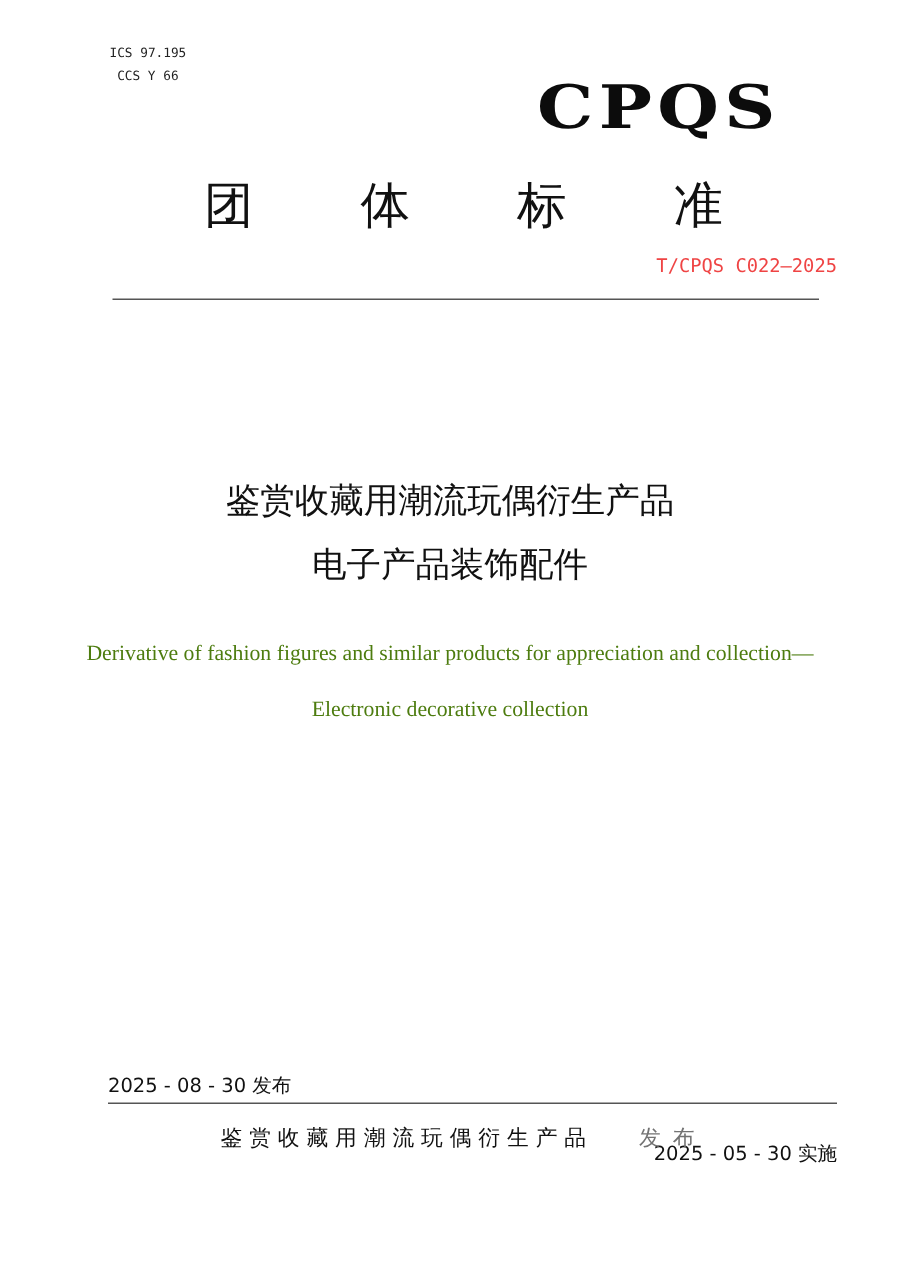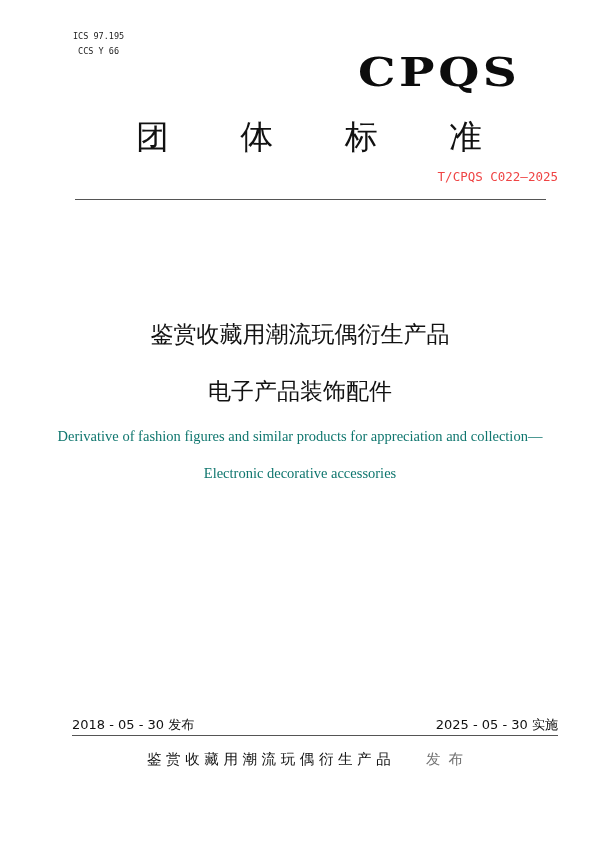--- a/index.html
+++ b/index.html
@@ -80,44 +80,44 @@
   .title-cn {
     left: 0;
     width: 600px;
     text-align: center;
     font-family: "DejaVu Sans", sans-serif;
     font-size: 23px;
     color: #111;
     white-space: nowrap;
   }
   .title-cn.l1 { top: 318px; line-height: 32px; }
-  .title-cn.l2 { top: 375px; line-height: 32px; }
+  .title-cn.l2 { top: 361px; line-height: 32px; }
 
   .title-en {
     left: 0;
     width: 600px;
     text-align: center;
     font-family: "Liberation Serif", serif;
     font-size: 14.5px;
-    color: #0f766e;
+    color: #4d7c0f;
     white-space: nowrap;
   }
   .title-en.l1 { top: 426px; line-height: 20px; }
   .title-en.l2 { top: 463px; line-height: 20px; }
 
   .date {
     top: 716px;
     font-family: "DejaVu Sans", sans-serif;
     font-size: 13px;
     line-height: 18px;
     color: #111;
     white-space: nowrap;
   }
   .date.issue { left: 72px; }
-  .date.impl { right: 42px; }
+  .date.impl { right: 42px; margin-top: 45px; }
 
   .rule-bottom {
     left: 72px;
     top: 735px;
     width: 486px;
     height: 0;
     border-top: 1.5px solid #555;
   }
 
   .publisher {
@@ -159,21 +159,21 @@
 </div>
 
 <div class="abs std-number">T/CPQS C022—2025</div>
 
 <div class="abs rule-top"></div>
 
 <div class="abs title-cn l1">鉴赏收藏用潮流玩偶衍生产品</div>
 <div class="abs title-cn l2">电子产品装饰配件</div>
 
 <div class="abs title-en l1">Derivative of fashion figures and similar products for appreciation and collection—</div>
-<div class="abs title-en l2">Electronic decorative accessories</div>
+<div class="abs title-en l2">Electronic decorative collection</div>
 
-<div class="abs date issue">2018 - 05 - 30 发布</div>
+<div class="abs date issue">2025 - 08 - 30 发布</div>
 <div class="abs date impl">2025 - 05 - 30 实施</div>
 
 <div class="abs rule-bottom"></div>
 
 <div class="abs publisher">鉴赏收藏用潮流玩偶衍生产品</div>
 <div class="abs publish-label">发布</div>
 
 </body></html>

